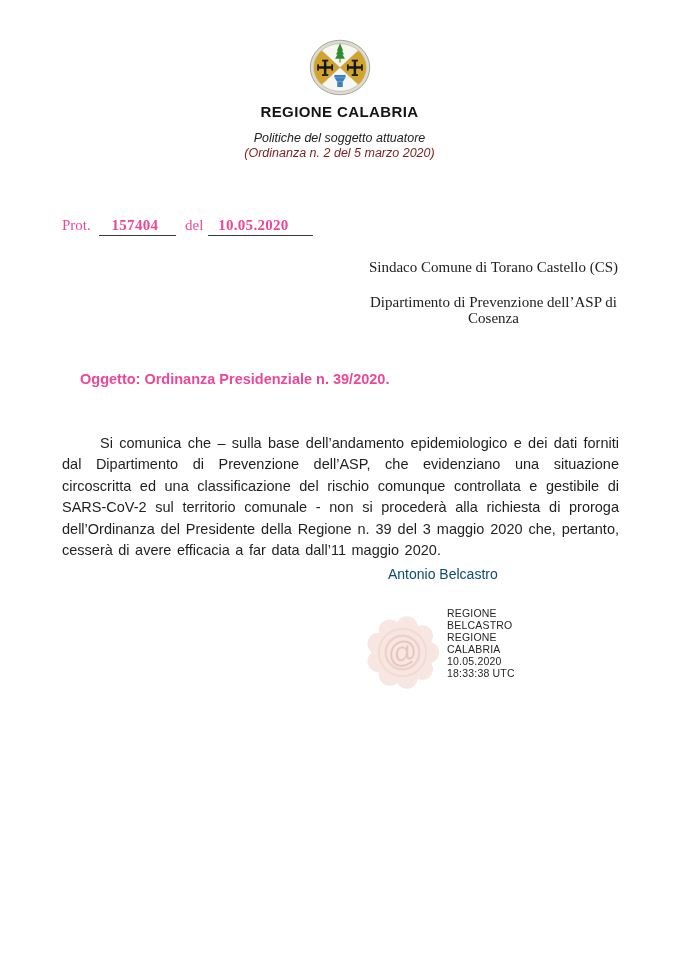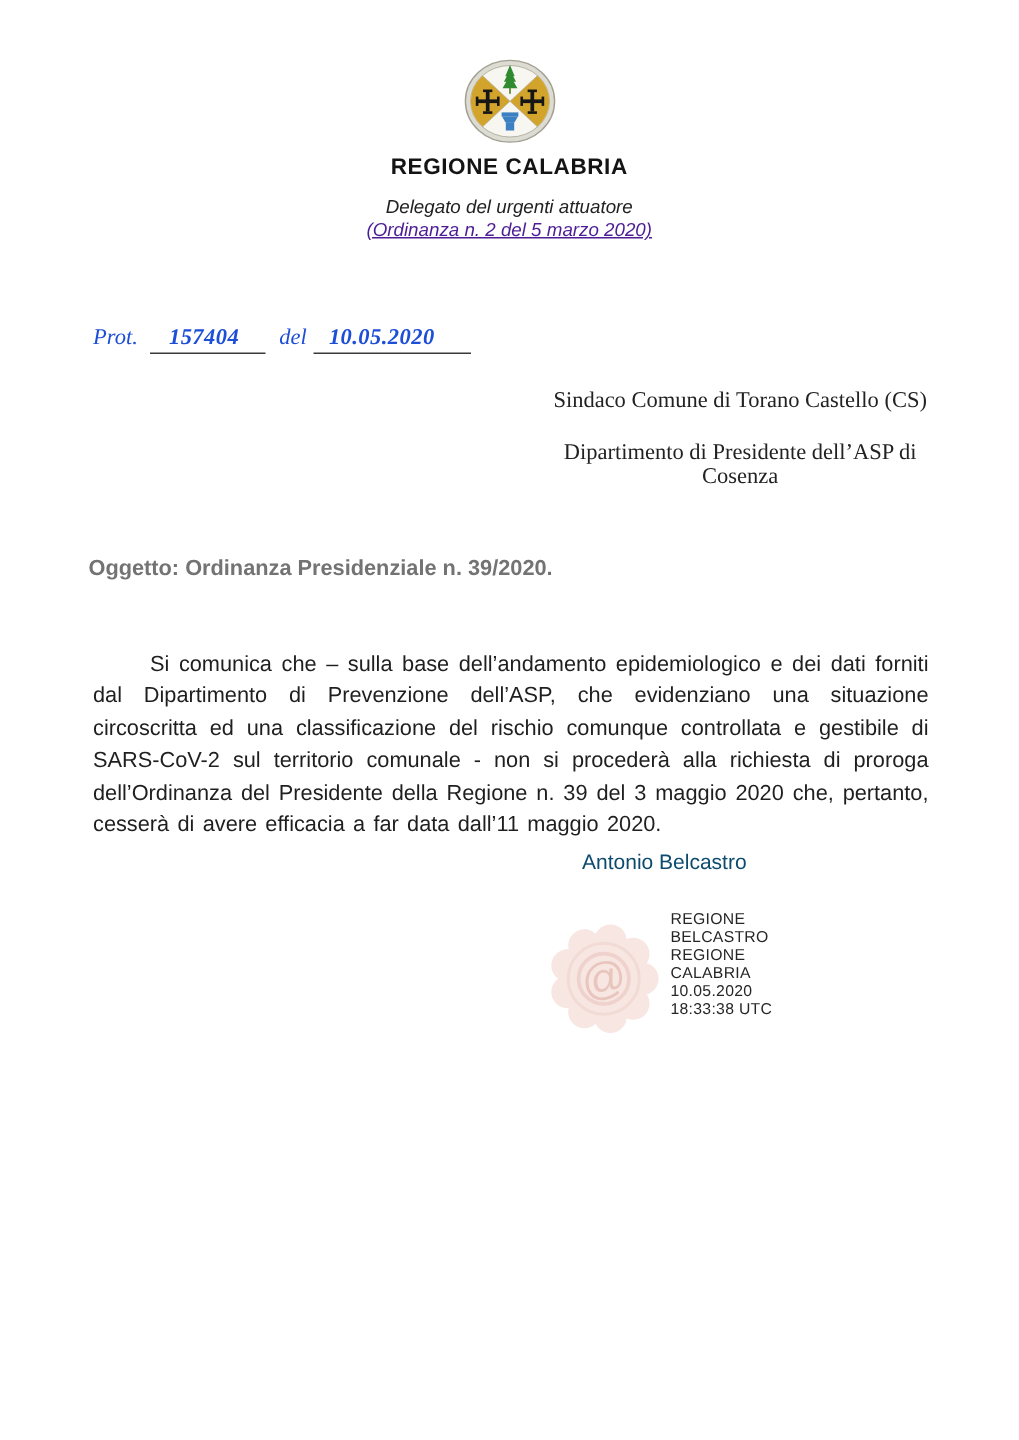--- a/index.html
+++ b/index.html
@@ -26,28 +26,28 @@
     font-size: 13.5px; font-weight: 700; font-style: italic;
     color: #161616; margin-bottom: 2px;
   }
   .header .role {
     font-size: 13.5px; font-weight: 700; color: #161616; margin-bottom: 2px;
   }
   .header .delegate {
     font-size: 12.5px; font-style: italic; color: #222; margin-bottom: 1px;
   }
   .header .ordinance {
-    font-size: 12.5px; font-style: italic; color: #4c1d95; text-decoration: underline;
+    font-size: 12.5px; font-style: italic; color: #7f1d1d;
   }
 
   
   .prot-line {
     position: absolute; left: 62px; top: 217px;
     font-family: "Liberation Serif", serif;
-    font-style: italic; font-size: 15px; color: #1d4ed8;
+    font-size: 15px; color: #ec4899;
   }
   .prot-line .fill {
     display: inline-block;
     border-bottom: 1.4px solid #3a3a3a;
     font-weight: 700;
     letter-spacing: 0.3px;
   }
   .prot-line .fill-num { padding: 0 18px 1px 13px; margin-left: 4px; margin-right: 5px; }
   .prot-line .fill-date { padding: 0 24px 1px 10px; margin-left: 1px; }
 
@@ -56,22 +56,22 @@
     position: absolute; right: 61px; top: 259px;
     text-align: center;
     font-family: "Liberation Serif", serif;
     font-size: 15px; color: #222;
     line-height: 16.5px;
   }
   .recipients .r1 { margin-bottom: 18px; }
 
   
   .subject {
-    position: absolute; left: 59px; top: 371px;
-    font-size: 14.5px; font-weight: 700; color: #737373;
+    position: absolute; left: 80px; top: 371px;
+    font-size: 14.5px; font-weight: 700; color: #ec4899;
   }
 
   
   .body-text {
     position: absolute; left: 62px; top: 433px; width: 557px;
     font-size: 14.5px; line-height: 21.4px;
     text-align: justify; color: #1f1f1f;
   }
   .body-text p { margin: 0; text-indent: 38px; word-spacing: 1.5px; }
 
@@ -127,34 +127,34 @@
 
     <g fill="#3b80c2">
       <rect x="41" y="58" width="18" height="4.5"></rect>
       <polygon points="41.5,62.5 58.5,62.5 55,68.5 45,68.5"></polygon>
       <rect x="45.5" y="68.5" width="9" height="9"></rect>
     </g>
   </svg>
 
   <div class="header">
     <div class="org">REGIONE CALABRIA</div>
-    <div class="delegate">Delegato del urgenti attuatore</div>
+    <div class="delegate">Politiche del soggetto attuatore</div>
     <div class="ordinance">(Ordinanza n. 2 del 5 marzo 2020)</div>
   </div>
 
   <div class="prot-line">
     <span>Prot.</span>
     <span class="fill fill-num">157404</span>
     <span>del</span>
     <span class="fill fill-date">10.05.2020</span>
   </div>
 
   <div class="recipients">
     <div class="r1">Sindaco Comune di Torano Castello (CS)</div>
-    <div>Dipartimento di Presidente dell’ASP di</div>
+    <div>Dipartimento di Prevenzione dell’ASP di</div>
     <div>Cosenza</div>
   </div>
 
   <div class="subject">Oggetto: Ordinanza Presidenziale n. 39/2020.</div>
 
   <div class="body-text">
     <p>Si comunica che – sulla base dell’andamento epidemiologico e dei dati forniti dal Dipartimento di Prevenzione dell’ASP, che evidenziano una situazione circoscritta ed una classificazione del rischio comunque controllata e gestibile di SARS-CoV-2 sul territorio comunale - non si procederà alla richiesta di proroga dell’Ordinanza del Presidente della Regione n. 39 del 3 maggio 2020 che, pertanto, cesserà di avere efficacia a far data dall’11 maggio 2020.</p>
   </div>
 
   <div class="sig-name">Antonio Belcastro</div>

